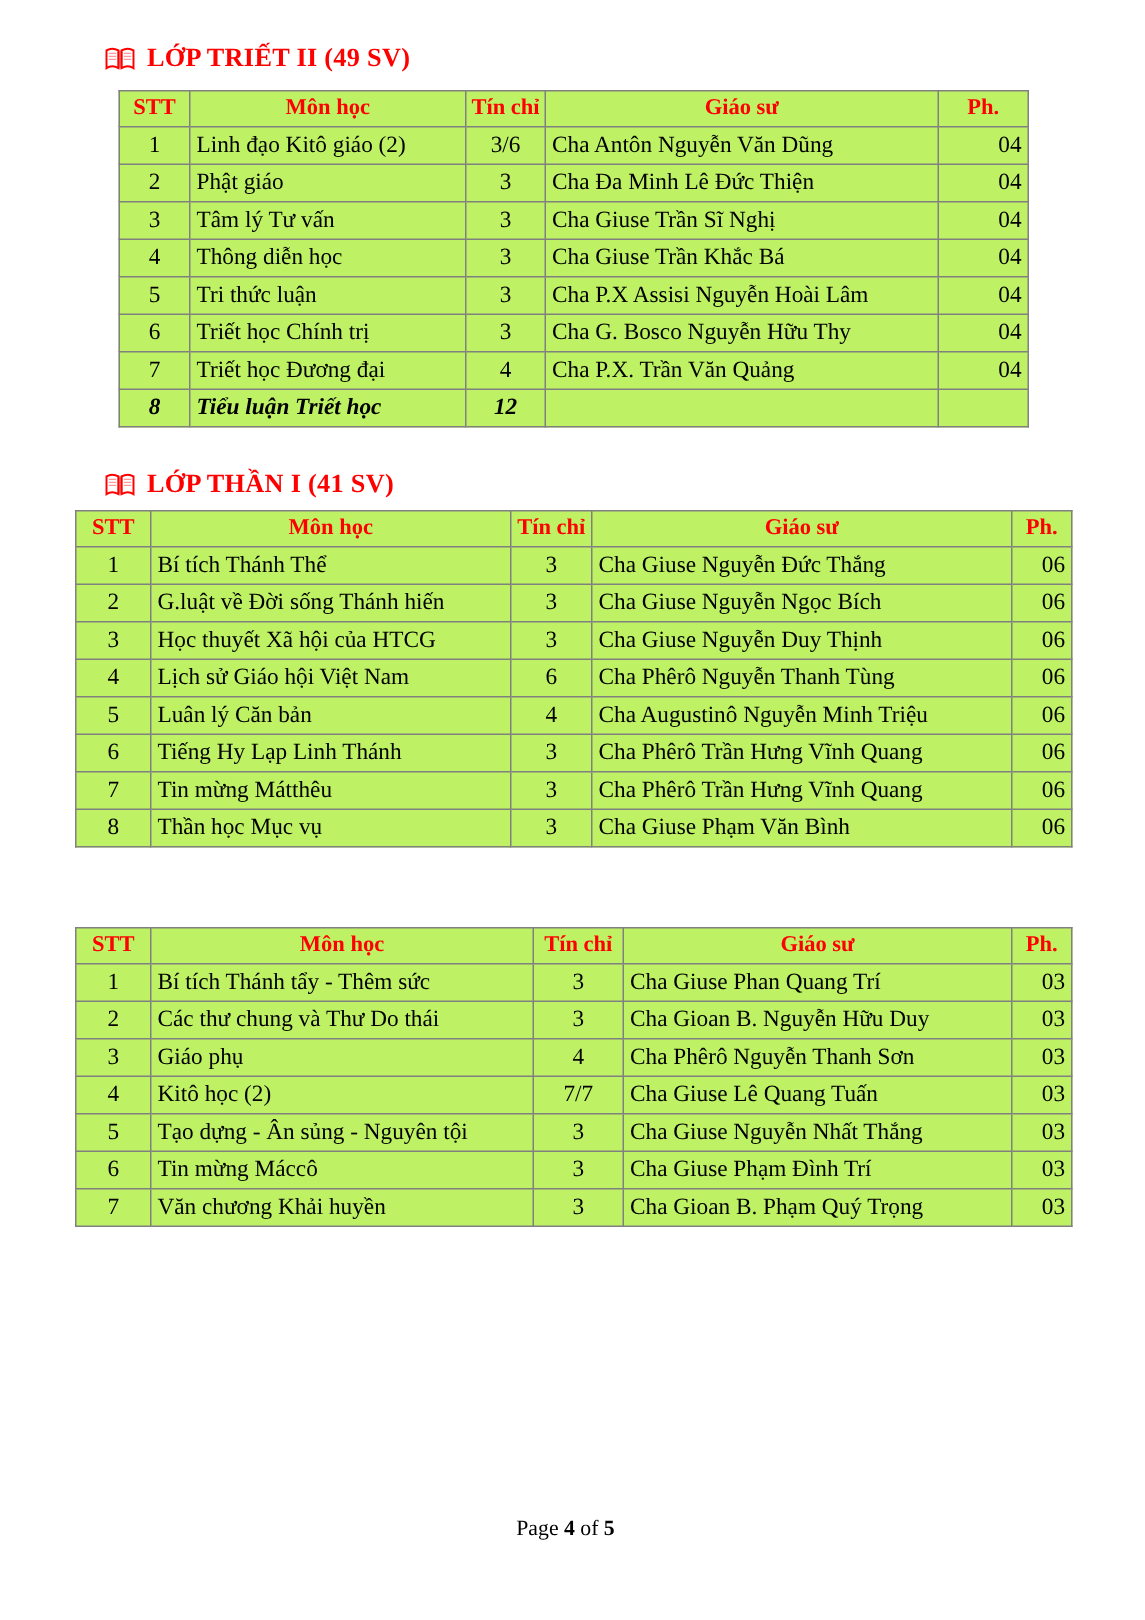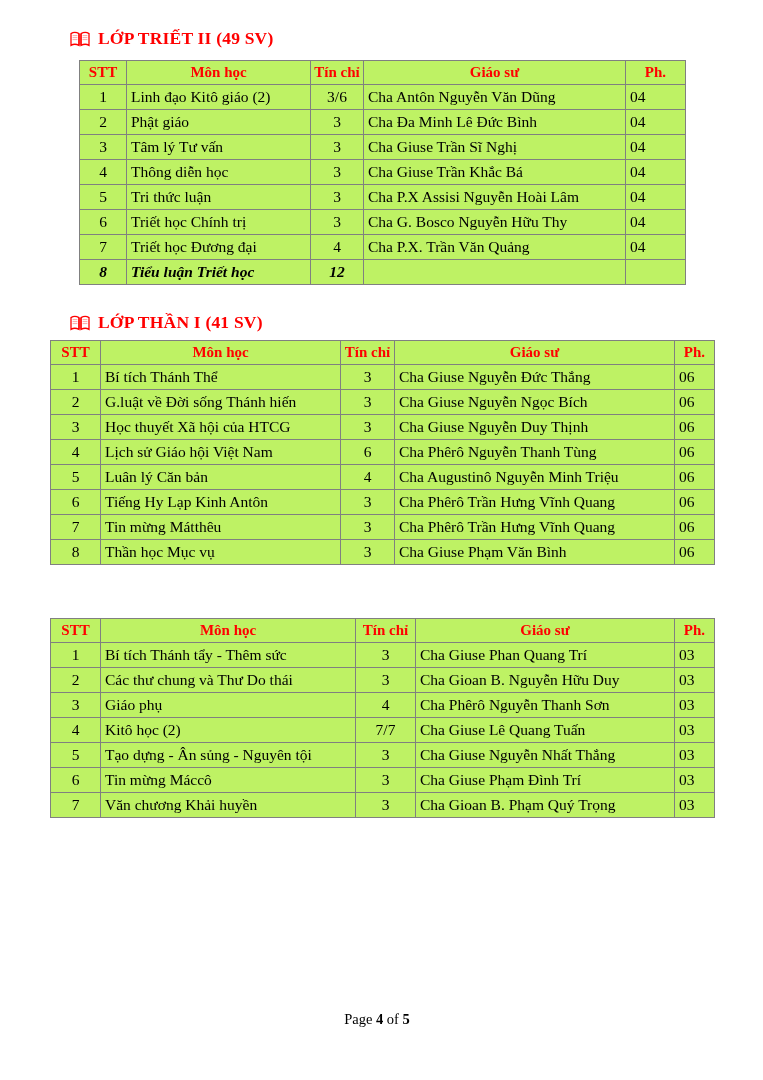--- a/index.html
+++ b/index.html
@@ -73,21 +73,21 @@
   table.course td {
     font-weight: normal;
     line-height: 1.18;
     padding: 2px 4px;
     height: 20px;
   }
   td.c-stt { text-align: center; }
   td.c-mon { text-align: left; padding-left: 7px; }
   td.c-tin { text-align: center; }
   td.c-gs  { text-align: left; padding-left: 7px; }
-  td.c-ph  { text-align: left; }
+  td.c-ph  { text-align: right; }
   tr.emph td { font-weight: bold; font-style: italic; }
 
   
   .tbl1 { position: absolute; left: 79px; top: 0; width: 606px; }
   .tbl1 col.w-stt { width: 47px; }
   .tbl1 col.w-mon { width: 184px; }
   .tbl1 col.w-tin { width: 53px; }
   .tbl1 col.w-gs  { width: 262px; }
   .tbl1 col.w-ph  { width: 60px; }
 
@@ -157,21 +157,21 @@
               <td class="c-stt">1</td>
               <td class="c-mon">Linh đạo Kitô giáo (2)</td>
               <td class="c-tin">3/6</td>
               <td class="c-gs">Cha Antôn Nguyễn Văn Dũng</td>
               <td class="c-ph">04</td>
             </tr>
             <tr>
               <td class="c-stt">2</td>
               <td class="c-mon">Phật giáo</td>
               <td class="c-tin">3</td>
-              <td class="c-gs">Cha Đa Minh Lê Đức Bình</td>
+              <td class="c-gs">Cha Đa Minh Lê Đức Thiện</td>
               <td class="c-ph">04</td>
             </tr>
             <tr>
               <td class="c-stt">3</td>
               <td class="c-mon">Tâm lý Tư vấn</td>
               <td class="c-tin">3</td>
               <td class="c-gs">Cha Giuse Trần Sĩ Nghị</td>
               <td class="c-ph">04</td>
             </tr>
             <tr>
@@ -272,21 +272,21 @@
             </tr>
             <tr>
               <td class="c-stt">5</td>
               <td class="c-mon">Luân lý Căn bản</td>
               <td class="c-tin">4</td>
               <td class="c-gs">Cha Augustinô Nguyễn Minh Triệu</td>
               <td class="c-ph">06</td>
             </tr>
             <tr>
               <td class="c-stt">6</td>
-              <td class="c-mon">Tiếng Hy Lạp Kinh Antôn</td>
+              <td class="c-mon">Tiếng Hy Lạp Linh Thánh</td>
               <td class="c-tin">3</td>
               <td class="c-gs">Cha Phêrô Trần Hưng Vĩnh Quang</td>
               <td class="c-ph">06</td>
             </tr>
             <tr>
               <td class="c-stt">7</td>
               <td class="c-mon">Tin mừng Mátthêu</td>
               <td class="c-tin">3</td>
               <td class="c-gs">Cha Phêrô Trần Hưng Vĩnh Quang</td>
               <td class="c-ph">06</td>

